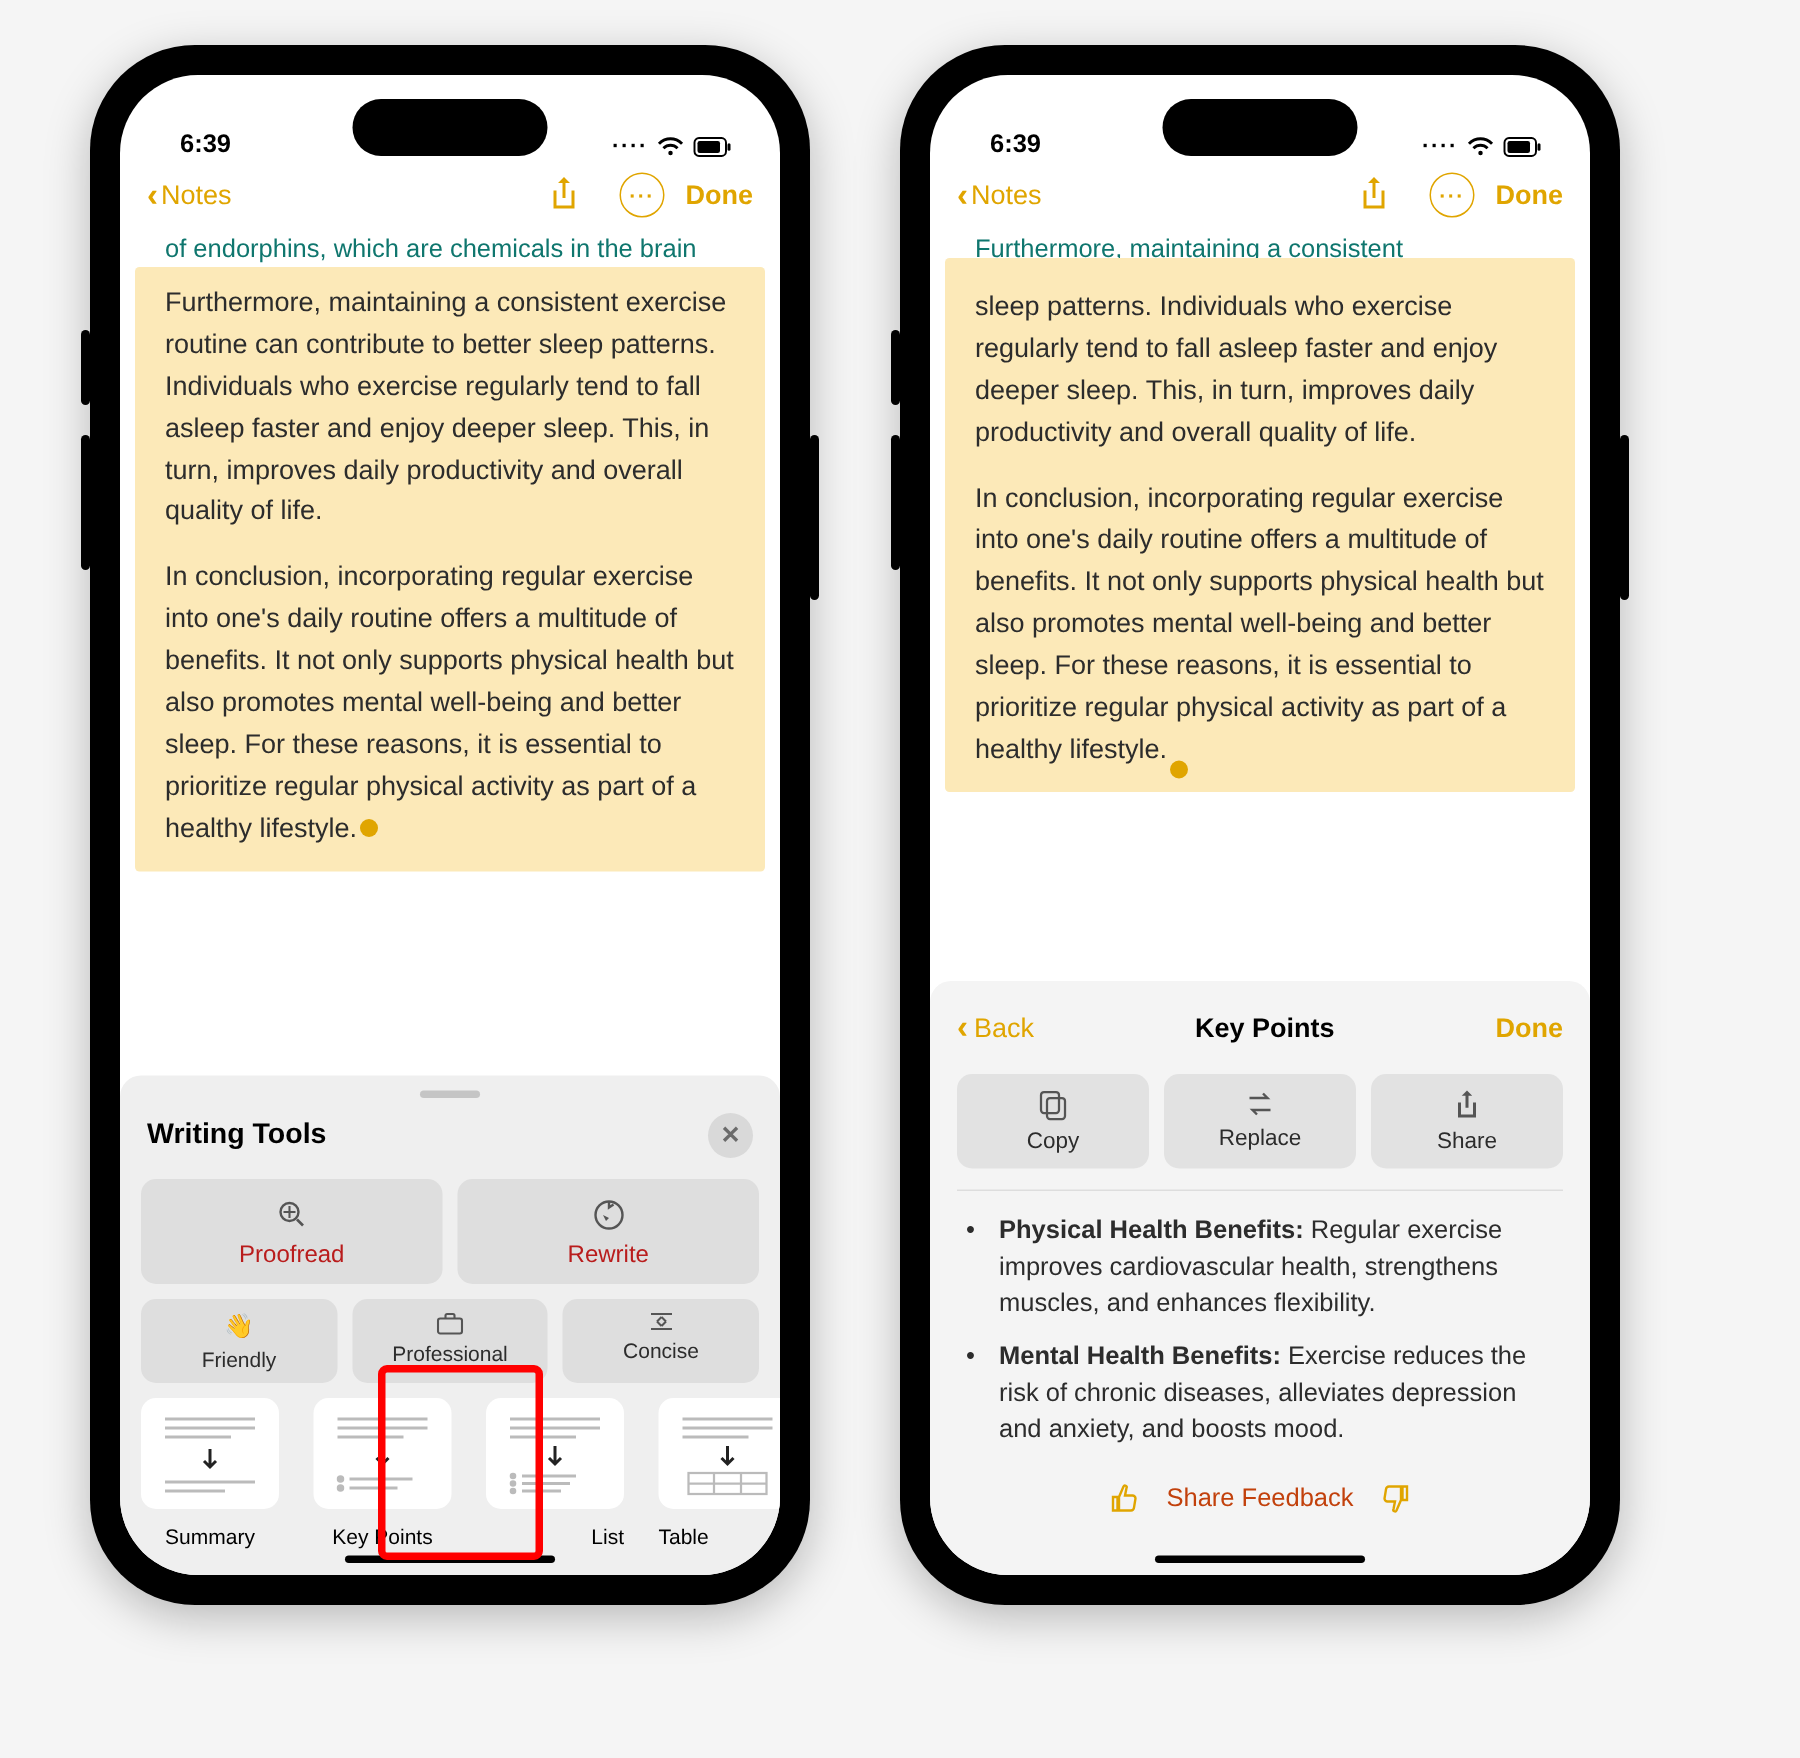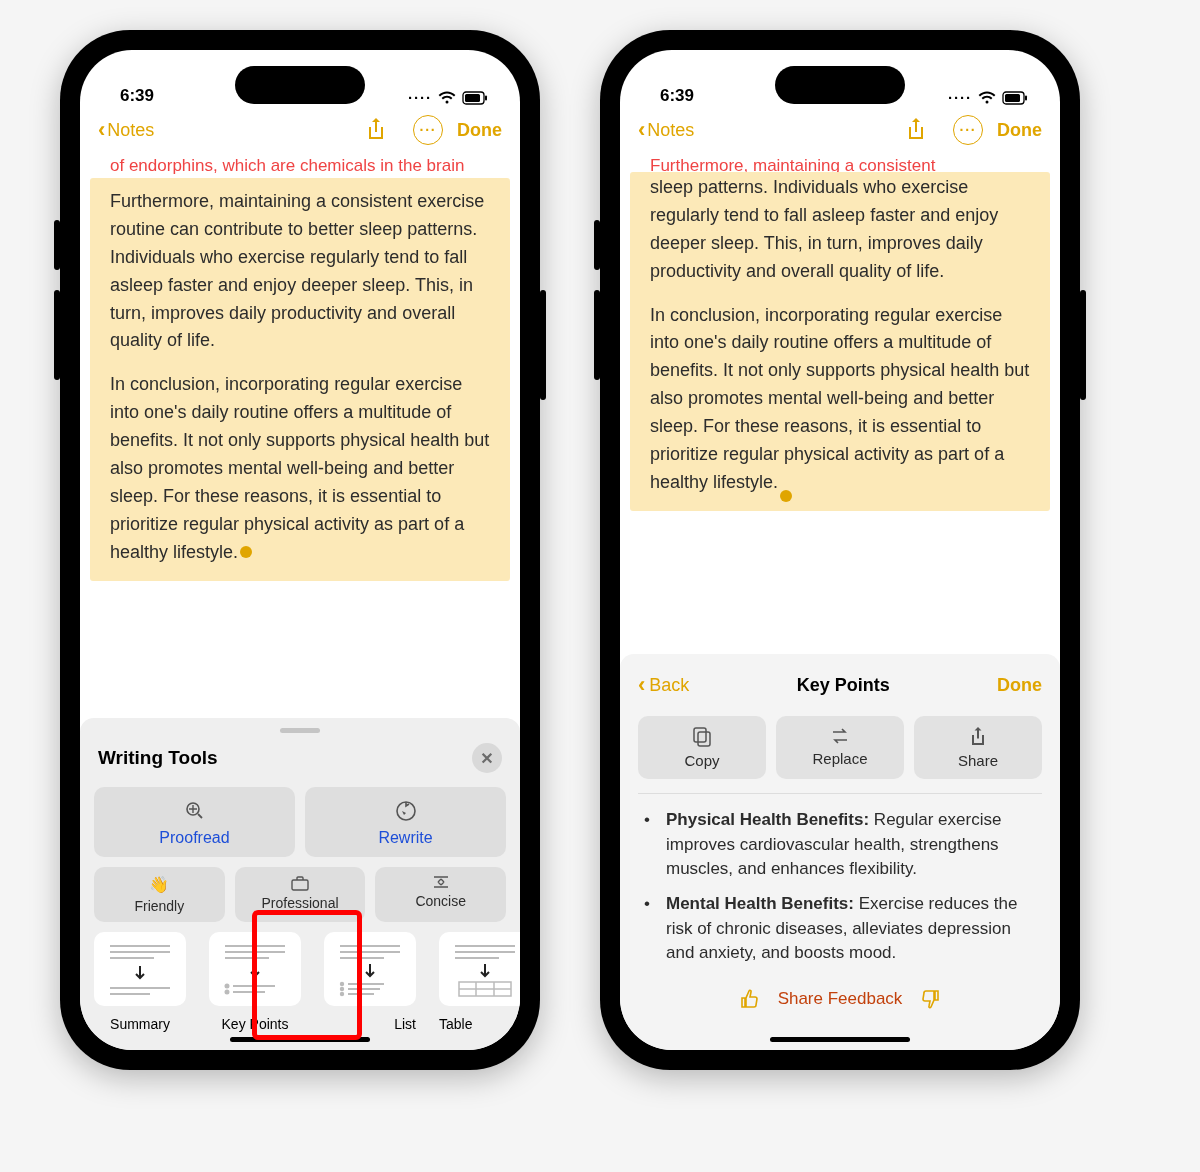--- a/index.html
+++ b/index.html
@@ -104,21 +104,21 @@
   .highlight-area p:last-child { margin-bottom: 0; }
   .cursor-dot {
     display: inline-block;
     width: 12px; height: 12px;
     background: #e0a500;
     border-radius: 50%;
     vertical-align: baseline;
     margin-left: 2px;
   }
   .faded-top {
-    color: #ef4444;
+    color: #0f766e;
     font-size: 17px;
     padding: 0 30px 2px;
     line-height: 1.4;
     height: 24px;
     overflow: hidden;
     white-space: nowrap;
   }
   
   .sheet {
     position: absolute;
@@ -143,21 +143,21 @@
     width: 30px; height: 30px; border-radius: 50%;
     background: #d9d9d9; color: #6b6b6b; font-size: 16px;
     display: flex; align-items: center; justify-content: center;
     font-weight: 600;
   }
   .row { display: flex; gap: 10px; margin-bottom: 10px; }
   .tool-btn {
     flex: 1; background: #dedede; border-radius: 10px;
     padding: 12px 8px 10px; text-align: center;
     display: flex; flex-direction: column; align-items: center; gap: 6px;
-    font-size: 16px; color: #1d4ed8;
+    font-size: 16px; color: #b91c1c;
   }
   .tool-btn .ic { font-size: 22px; color: #555; height: 24px; display:flex; align-items:center; }
   .tone-btn {
     flex: 1; background: #dedede; border-radius: 10px;
     padding: 8px 6px 8px; text-align: center;
     display: flex; flex-direction: column; align-items: center; gap: 4px;
     font-size: 14px; color: #2c2c2c;
   }
   .tone-btn .ic { font-size: 16px; color: #555; }
   .format-row { display: flex; gap: 23px; margin-top: 6px; }
@@ -456,21 +456,21 @@
       <div class="apple-yellow" style="margin-left:14px">
         <div class="nav-circle">
           <span style="letter-spacing:1px;font-weight:700">···</span>
         </div>
       </div>
       <div class="nav-done apple-yellow">Done</div>
     </div>
 
     <div class="content">
       <div class="faded-top" style="height:18px">Furthermore, maintaining a consistent</div>
-      <div class="highlight-area" style="padding-top:2px">
+      <div class="highlight-area" style="padding-top:19px">
         <p>sleep patterns. Individuals who exercise regularly tend to fall asleep faster and enjoy deeper sleep. This, in turn, improves daily productivity and overall quality of life.</p>
         <p><span>In conclusion, incorporating regular exercise into one's daily routine offers a multitude of benefits. It not only supports physical health but also promotes mental well-being and better sleep. For these reasons, it is essential to prioritize regular physical activity as part of a healthy lifestyle.</span><span class="cursor-dot" style="position:relative;top:14px"></span></p>
       </div>
 
       <div class="result-sheet">
         <div class="result-nav">
           <div class="back apple-yellow">
             <span class="chev" style="font-size:22px;font-weight:600">‹</span>
             <span>Back</span>
           </div>

